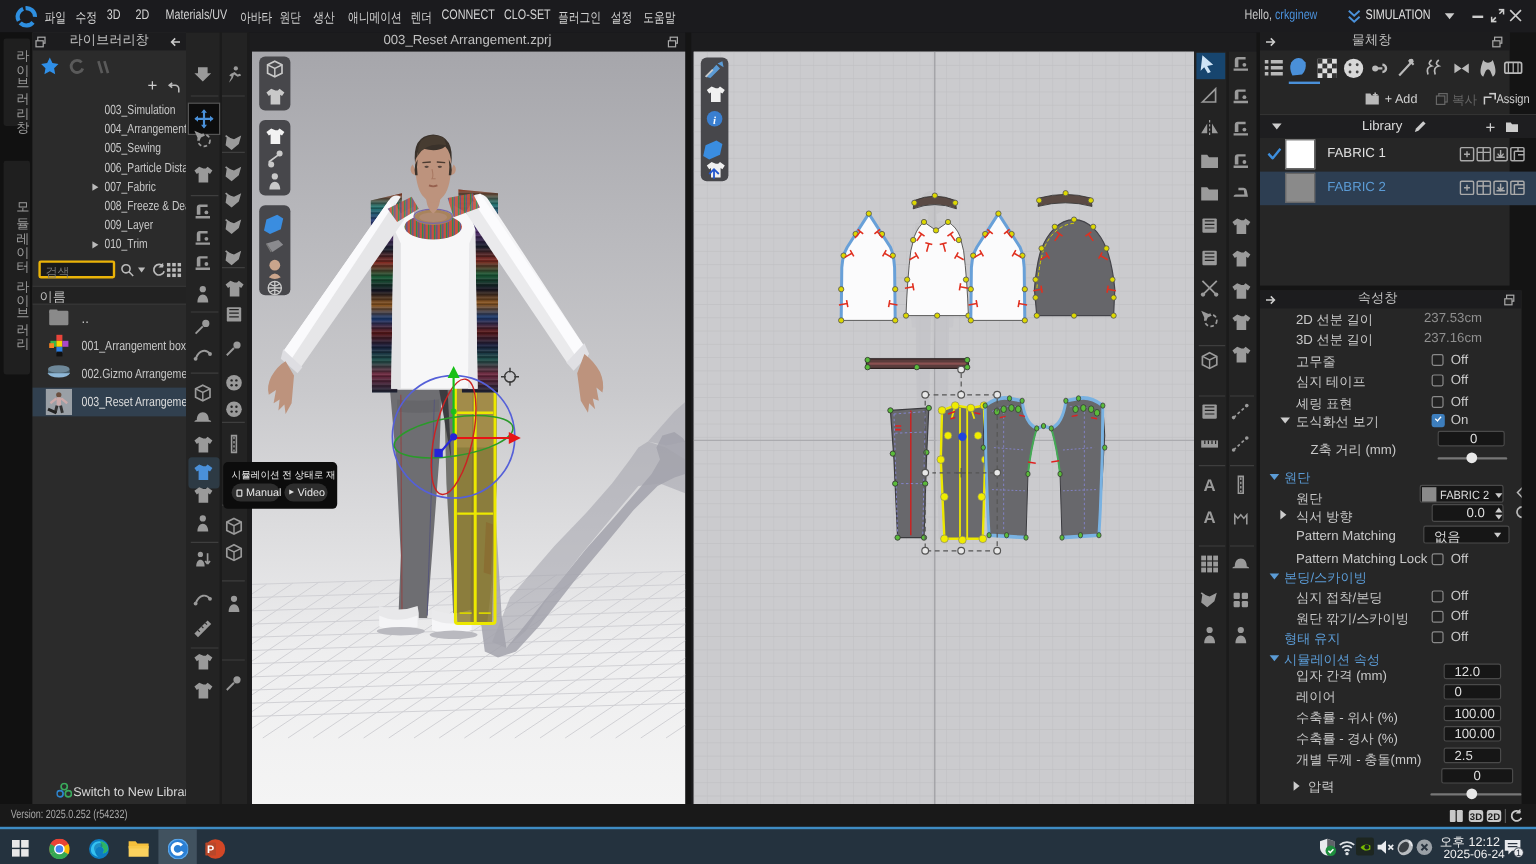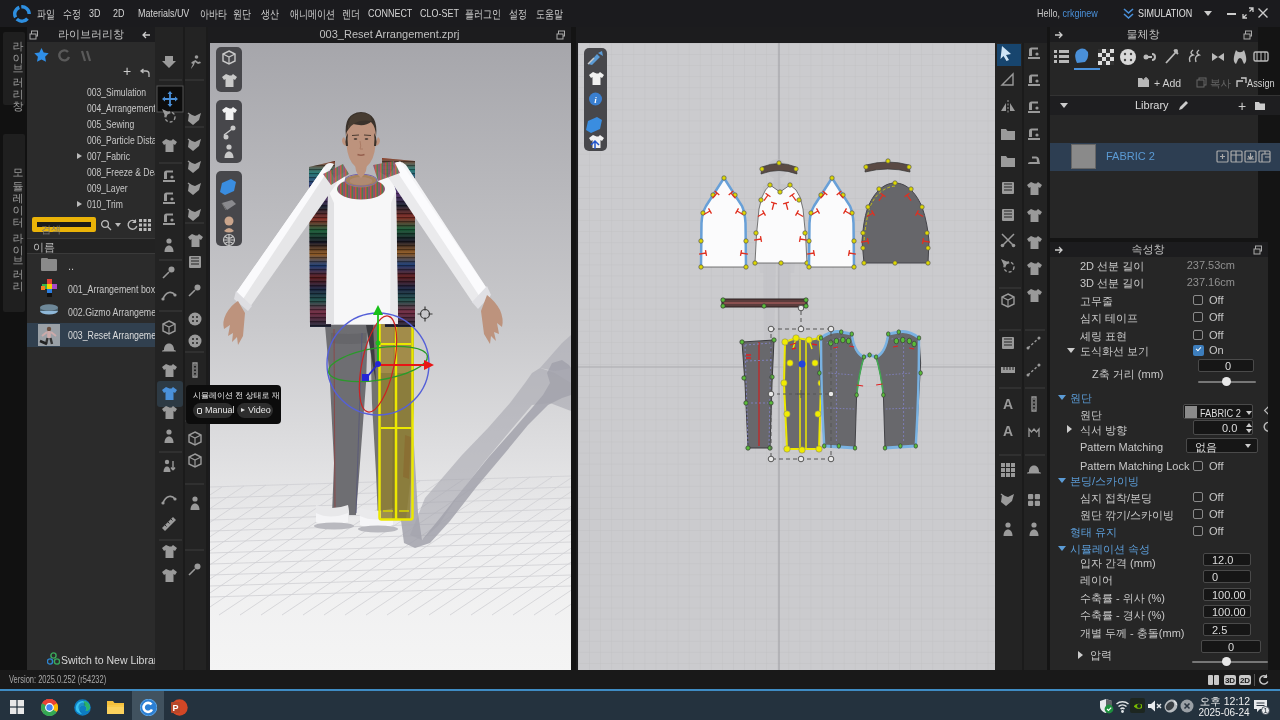--- a/index.html
+++ b/index.html
@@ -101,21 +101,21 @@
       </svg>
     <span class="abs" style="left:96px;top:39px;color:#ccc;font-size:14px;line-height:10px">+</span>
     <svg class="abs" style="left:112px;top:41px" width="12" height="11" viewBox="0 0 12 11">
         <path d="M10 9V6a3 3 0 0 0-3-3H2M4.5 1L2 3l2.5 2" fill="none" stroke="#bbb" stroke-width="1.3"></path>
       </svg>
     <div class="abs" style="left:60px;top:57px;line-height:16px;white-space:nowrap;width:114px;overflow:hidden;transform:scaleX(0.78);transform-origin:0 0">
       003_Simulation<br>004_Arrangement and<br>005_Sewing<br>006_Particle Distance<br>007_Fabric<br>008_Freeze &amp; Deactiva<br>009_Layer<br>010_Trim
     </div>
     <span class="abs" style="left:50px;top:126px;width:0;height:0;border-top:3.5px solid transparent;border-bottom:3.5px solid transparent;border-left:5px solid #bbb"></span>
       <span class="abs" style="left:50px;top:174px;width:0;height:0;border-top:3.5px solid transparent;border-bottom:3.5px solid transparent;border-left:5px solid #bbb"></span>
-    <div class="abs" style="left:5px;top:190px;width:64px;height:15px;background:#1a1a1a;border:5px solid #eab308;border-radius:2px;color:#777;font-size:10px;padding:1px 4px">검색</div>
+    <div class="abs" style="left:5px;top:190px;width:64px;height:15px;background:#1a1a1a;border:2px solid #eab308;border-radius:2px;color:#777;font-size:10px;padding:1px 4px">검색</div>
     <svg class="abs" style="left:73px;top:192px" width="12" height="12" viewBox="0 0 12 12">
         <circle cx="5" cy="5" r="3.4" fill="none" stroke="#bbb" stroke-width="1.3"></circle>
         <path d="M7.5 7.5L11 11" stroke="#bbb" stroke-width="1.3"></path>
       </svg>
     <span class="abs" style="left:88px;top:196px;width:0;height:0;border-left:3.5px solid transparent;border-right:3.5px solid transparent;border-top:4px solid #bbb"></span>
     <svg class="abs" style="left:99px;top:192px" width="12" height="12" viewBox="0 0 12 12">
         <path d="M10 3A4.4 4.4 0 1 0 10.8 7" fill="none" stroke="#bbb" stroke-width="1.4"></path>
         <path d="M10 0v4h-4z" fill="#bbb"></path>
       </svg>
     <svg class="abs" style="left:112px;top:192px" width="12" height="12" viewBox="0 0 12 12">
@@ -964,20 +964,39 @@
       <span class="abs" style="left:10px;top:7px;width:0;height:0;border-left:4px solid transparent;border-right:4px solid transparent;border-top:5px solid #ccc"></span>
       <span class="abs" style="left:85px;top:3px;color:#ddd">Library</span>
       <svg class="abs" style="left:128px;top:4px" width="11" height="11" viewBox="0 0 11 11">
           <path d="M1 10l1-3 6-6 2 2-6 6z" fill="#ccc"></path>
         </svg>
       <span class="abs" style="left:188px;top:2px;color:#ccc;font-size:14px">+</span>
       <svg class="abs" style="left:204px;top:4px" width="12" height="11" viewBox="0 0 12 11">
           <path d="M1 2h4l1 1.5h5V10H1z" fill="#ccc"></path>
         </svg>
     </div>
+    <div class="abs" style="left:0;top:88px;width:230px;height:28px">
+      <svg class="abs" style="left:6px;top:8px" width="12" height="10" viewBox="0 0 12 10">
+          <path d="M1 5l3.5 4L11 1" fill="none" stroke="#3d8edd" stroke-width="2"></path>
+        </svg>
+      <div class="abs" style="left:21px;top:1px;width:25px;height:25px;background:#fff;border:1px solid #666"></div>
+      <span class="abs" style="left:56px;top:7px;color:#e0e0e0">FABRIC 1</span>
+      <svg class="abs" style="left:166px;top:7px" width="56" height="13" viewBox="0 0 56 13">
+        <g fill="none" stroke="#aaa" stroke-width="1.2">
+            <rect x="1" y="1" width="11" height="11" rx="1"></rect>
+            <path d="M4 6.5h5M6.5 4v5"></path>
+            <rect x="15" y="1" width="11" height="11" rx="1"></rect>
+            <path d="M15 5h11M20 1v11"></path>
+            <rect x="29" y="1" width="11" height="11" rx="1"></rect>
+            <path d="M31 9h7M34.5 3v6M32 6l2.5 3 2.5-3"></path>
+            <rect x="43" y="1" width="11" height="11" rx="1"></rect>
+            <path d="M46 4h8M46 4v8M49 1v3M49 7h5"></path>
+          </g>
+      </svg>
+    </div>
     <div class="abs" style="left:0;top:116px;width:230px;height:28px;background:#2d3e52">
       <div class="abs" style="left:21px;top:1px;width:25px;height:25px;background:#8a8a8a;border:1px solid #666"></div>
       <span class="abs" style="left:56px;top:7px;color:#5b9bd5">FABRIC 2</span>
       <svg class="abs" style="left:166px;top:7px" width="56" height="13" viewBox="0 0 56 13">
         <g fill="none" stroke="#aaa" stroke-width="1.2">
             <rect x="1" y="1" width="11" height="11" rx="1"></rect>
             <path d="M4 6.5h5M6.5 4v5"></path>
             <rect x="15" y="1" width="11" height="11" rx="1"></rect>
             <path d="M15 5h11M20 1v11"></path>
             <rect x="29" y="1" width="11" height="11" rx="1"></rect>
@@ -1165,21 +1184,21 @@
     <svg class="abs" style="left:1163px;top:7px" width="16" height="16" viewBox="0 0 16 16">
         <ellipse cx="8" cy="8" rx="6" ry="7" transform="rotate(40 8 8)" fill="#b8bcc0"></ellipse>
         <ellipse cx="7" cy="8" rx="3.5" ry="5" transform="rotate(40 7 8)" fill="#3a3f44"></ellipse>
         <path d="M11 3 a5 5 0 0 1 2.5 4" stroke="#e8eaed" fill="none" stroke-width="1.3"></path>
       </svg>
     <svg class="abs" style="left:1180px;top:8px" width="14" height="14" viewBox="0 0 14 14">
         <circle cx="7" cy="7" r="6.5" fill="#9aa0a6"></circle>
         <path d="M4.5 4.5l5 5M9.5 4.5l-5 5" stroke="#2a3440" stroke-width="1.6"></path>
       </svg>
     <span class="abs" style="left:1198px;top:4px;width:52px;text-align:right;color:#f0f0f0;font-size:10.5px">오후 12:12</span>
-    <span class="abs" style="left:1194px;top:16px;width:60px;text-align:center;color:#f0f0f0;font-size:10px">2025-06-24</span>
+    <span class="abs" style="left:1194px;top:16px;width:60px;text-align:right;color:#f0f0f0;font-size:10px">2025-06-24</span>
     <svg class="abs" style="left:1253px;top:8px" width="17" height="16" viewBox="0 0 17 16">
       <path d="M1 1 h13 v9 h-7 l-3 3 v-3 h-3 z" fill="#e8eaed"></path>
       <path d="M3.5 4h8M3.5 6.5h8" stroke="#2a3440" stroke-width="1"></path>
       <circle cx="12.5" cy="11.5" r="4" fill="#e8eaed" stroke="#2a3440" stroke-width="0.8"></circle>
       <text x="12.5" y="14.3" font-size="7.5" text-anchor="middle" fill="#1a2430" font-family="Liberation Sans">1</text>
     </svg>
   </div>
   <div id="tooltip" class="abs" style="left:186px;top:385px;width:95px;height:39px;background:#0c0c0c;border-radius:4px;z-index:50">
     <div class="abs" style="left:7px;top:5px;width:86px;color:#e8e8e8;font-size:8px;white-space:nowrap;overflow:hidden">시뮬레이션 전 상태로 재배치</div>
     <div class="abs" style="left:7px;top:18px;width:40px;height:15px;background:#2d2d2d;border-radius:8px;color:#e8e8e8;font-size:9px;line-height:15px"><span style="position:absolute;left:4px;top:4.5px;width:5px;height:6px;border:1px solid #ddd;border-radius:1px"></span><span style="margin-left:12px">Manual</span></div>

